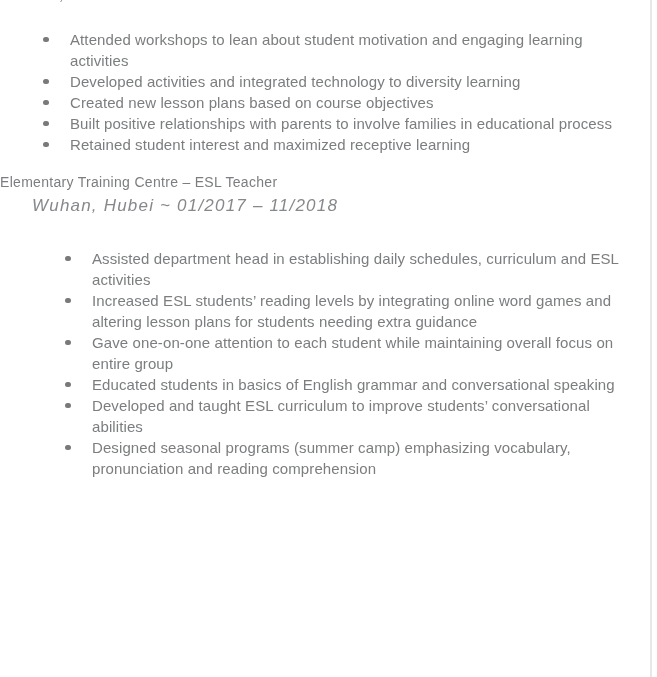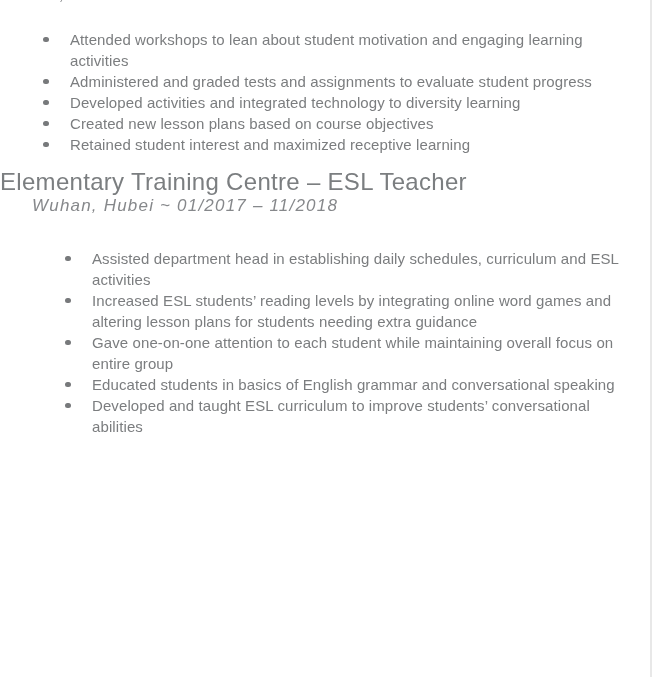--- a/index.html
+++ b/index.html
@@ -38,21 +38,21 @@
     line-height: 22px;
     white-space: nowrap;
   }
   .subtitle.cut {
     position: absolute;
     top: -16px;
     left: 0;
   }
   .job-title {
     margin: 16px 1px 0 0;
-    font-size: 24px;
+    font-size: 14px;
     font-weight: 300;
     color: #7b7e80;
     letter-spacing: 0.3px;
     line-height: 22px;
   }
   .job-title + .subtitle {
     margin-top: 2px;
     padding-left: 32px;
   }
   ul.duties {
@@ -90,45 +90,46 @@
 <body>
 
 <div class="page">
 
   <div class="subtitle cut">Wuhan, Hubei ~ 01/2019 – Current</div>
 
   <ul class="duties first">
 
       <li class="duty"><span>Attended workshops to lean about student motivation and engaging learning activities</span></li>
 
-      <li class="duty"><span>Administered and graded tests and assignments to evaluate student progress</span></li>
 
       <li class="duty"><span>Developed activities and integrated technology to diversity learning</span></li>
 
       <li class="duty"><span>Created new lesson plans based on course objectives</span></li>
 
 
 
+      <li class="duty"><span>Built positive relationships with parents to involve families in educational process</span></li>
 
       <li class="duty"><span>Retained student interest and maximized receptive learning</span></li>
     </ul>
 
   <h2 class="job-title">Elementary Training Centre – ESL Teacher</h2>
 
   <div class="subtitle">Wuhan, Hubei ~ 01/2017 – 11/2018</div>
 
   <ul class="duties second">
 
       <li class="duty"><span>Assisted department head in establishing daily schedules, curriculum and ESL activities</span></li>
 
       <li class="duty"><span>Increased ESL students’ reading levels by integrating online word games and altering lesson plans for students needing extra guidance</span></li>
 
       <li class="duty"><span>Gave one-on-one attention to each student while maintaining overall focus on entire group</span></li>
 
       <li class="duty"><span>Educated students in basics of English grammar and conversational speaking</span></li>
 
       <li class="duty"><span>Developed and taught ESL curriculum to improve students’ conversational abilities</span></li>
 
+      <li class="duty"><span>Designed seasonal programs (summer camp) emphasizing vocabulary, pronunciation and reading comprehension</span></li>
     </ul>
 
   <div class="page-edge"></div>
 
 </div>
 
 </body></html>

